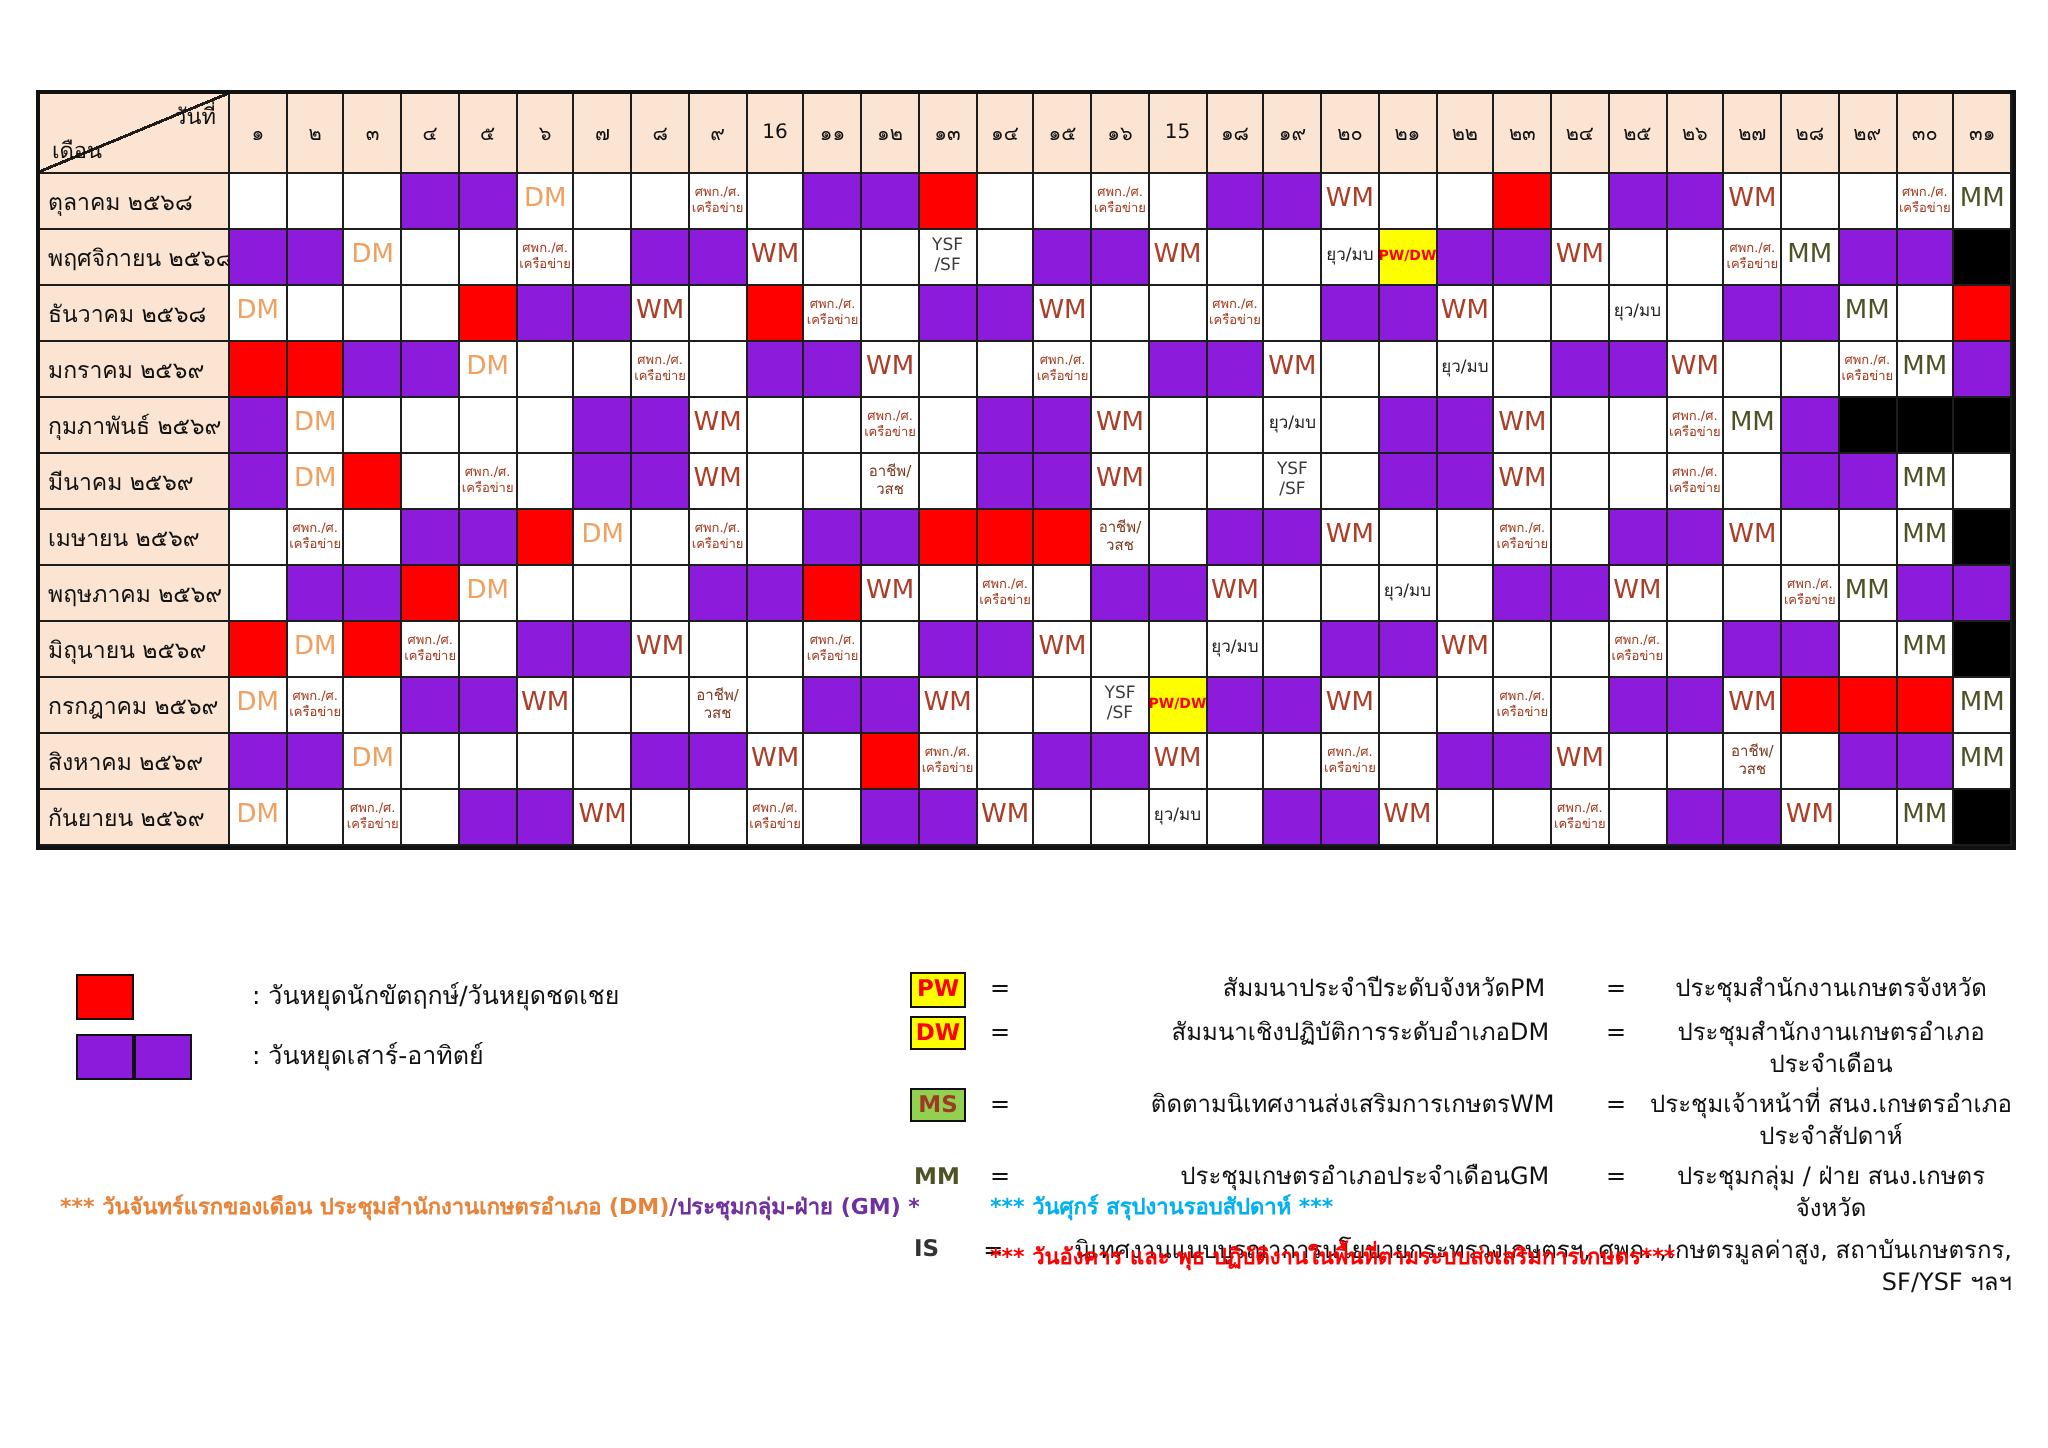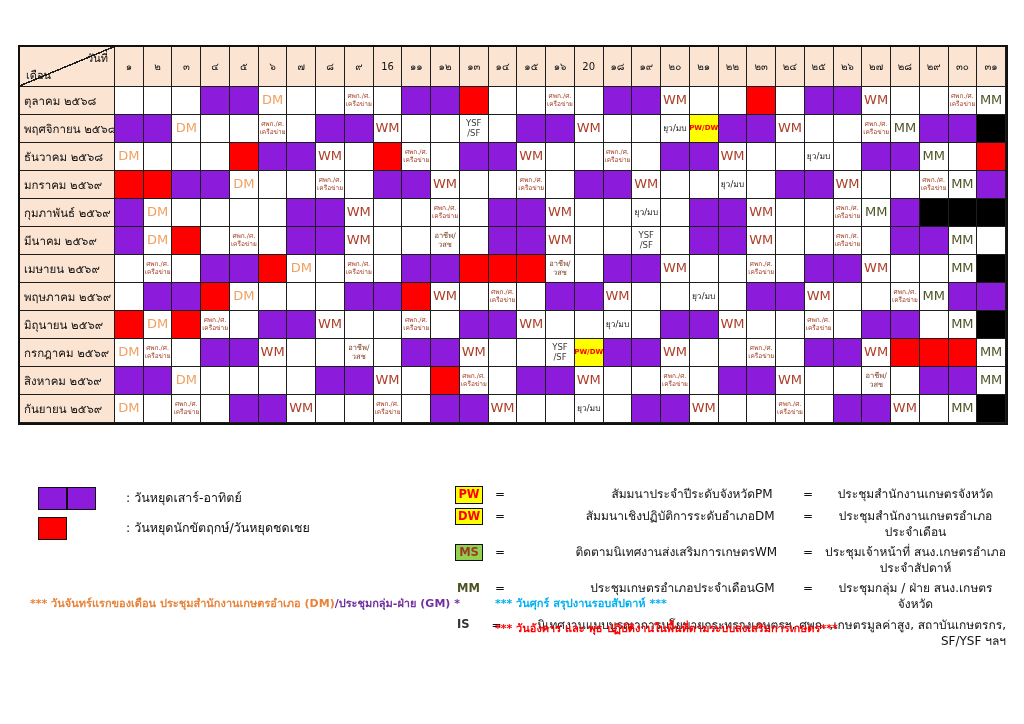--- a/index.html
+++ b/index.html
@@ -58,21 +58,21 @@
         <div class="cell dayhead">๗</div>
         <div class="cell dayhead">๘</div>
         <div class="cell dayhead">๙</div>
         <div class="cell dayhead">16</div>
         <div class="cell dayhead">๑๑</div>
         <div class="cell dayhead">๑๒</div>
         <div class="cell dayhead">๑๓</div>
         <div class="cell dayhead">๑๔</div>
         <div class="cell dayhead">๑๕</div>
         <div class="cell dayhead">๑๖</div>
-        <div class="cell dayhead">20</div>
+        <div class="cell dayhead">15</div>
         <div class="cell dayhead">๑๘</div>
         <div class="cell dayhead">๑๙</div>
         <div class="cell dayhead">๒๐</div>
         <div class="cell dayhead">๒๑</div>
         <div class="cell dayhead">๒๒</div>
         <div class="cell dayhead">๒๓</div>
         <div class="cell dayhead">๒๔</div>
         <div class="cell dayhead">๒๕</div>
         <div class="cell dayhead">๒๖</div>
         <div class="cell dayhead">๒๗</div>
@@ -709,27 +709,27 @@
         <div class="cell dcell" style="background: rgb(255, 255, 255); color: rgb(78, 82, 36); font-size: 13px;">
           <span>MM</span>
         </div>
         <div class="cell dcell" style="background: rgb(0, 0, 0); color: rgb(0, 0, 0); font-size: 10px;"></div>
       </div>
   </div>
 
   <div class="legend">
     <div class="legend-left" id="legend-left">
         <div class="lrow">
+          <div class="sw" style="background: rgb(255, 0, 0);"></div>
+          <span class="llabel" style="margin-left: 59px;">:  วันหยุดนักขัตฤกษ์/วันหยุดชดเชย</span>
+        </div>
+        <div class="lrow">
           <div class="sw" style="background: rgb(141, 27, 219);"></div>
           <div class="sw" style="background: rgb(141, 27, 219);"></div>
           <span class="llabel">:  วันหยุดเสาร์-อาทิตย์</span>
-        </div>
-        <div class="lrow">
-          <div class="sw" style="background: rgb(255, 0, 0);"></div>
-          <span class="llabel" style="margin-left: 59px;">:  วันหยุดนักขัตฤกษ์/วันหยุดชดเชย</span>
         </div>
       </div>
     <div class="legend-right" id="legend-right">
         <div class="crow">
           <span class="codebox boxed" style="color: rgb(255, 0, 0); background: rgb(255, 255, 0);">PW</span>
           <span class="eq">=</span>
           <span class="desc">สัมมนาประจำปีระดับจังหวัด</span>
           <span class="code2">PM</span>
           <span class="eq2">=</span>
           <span class="desc2">ประชุมสำนักงานเกษตรจังหวัด</span>

